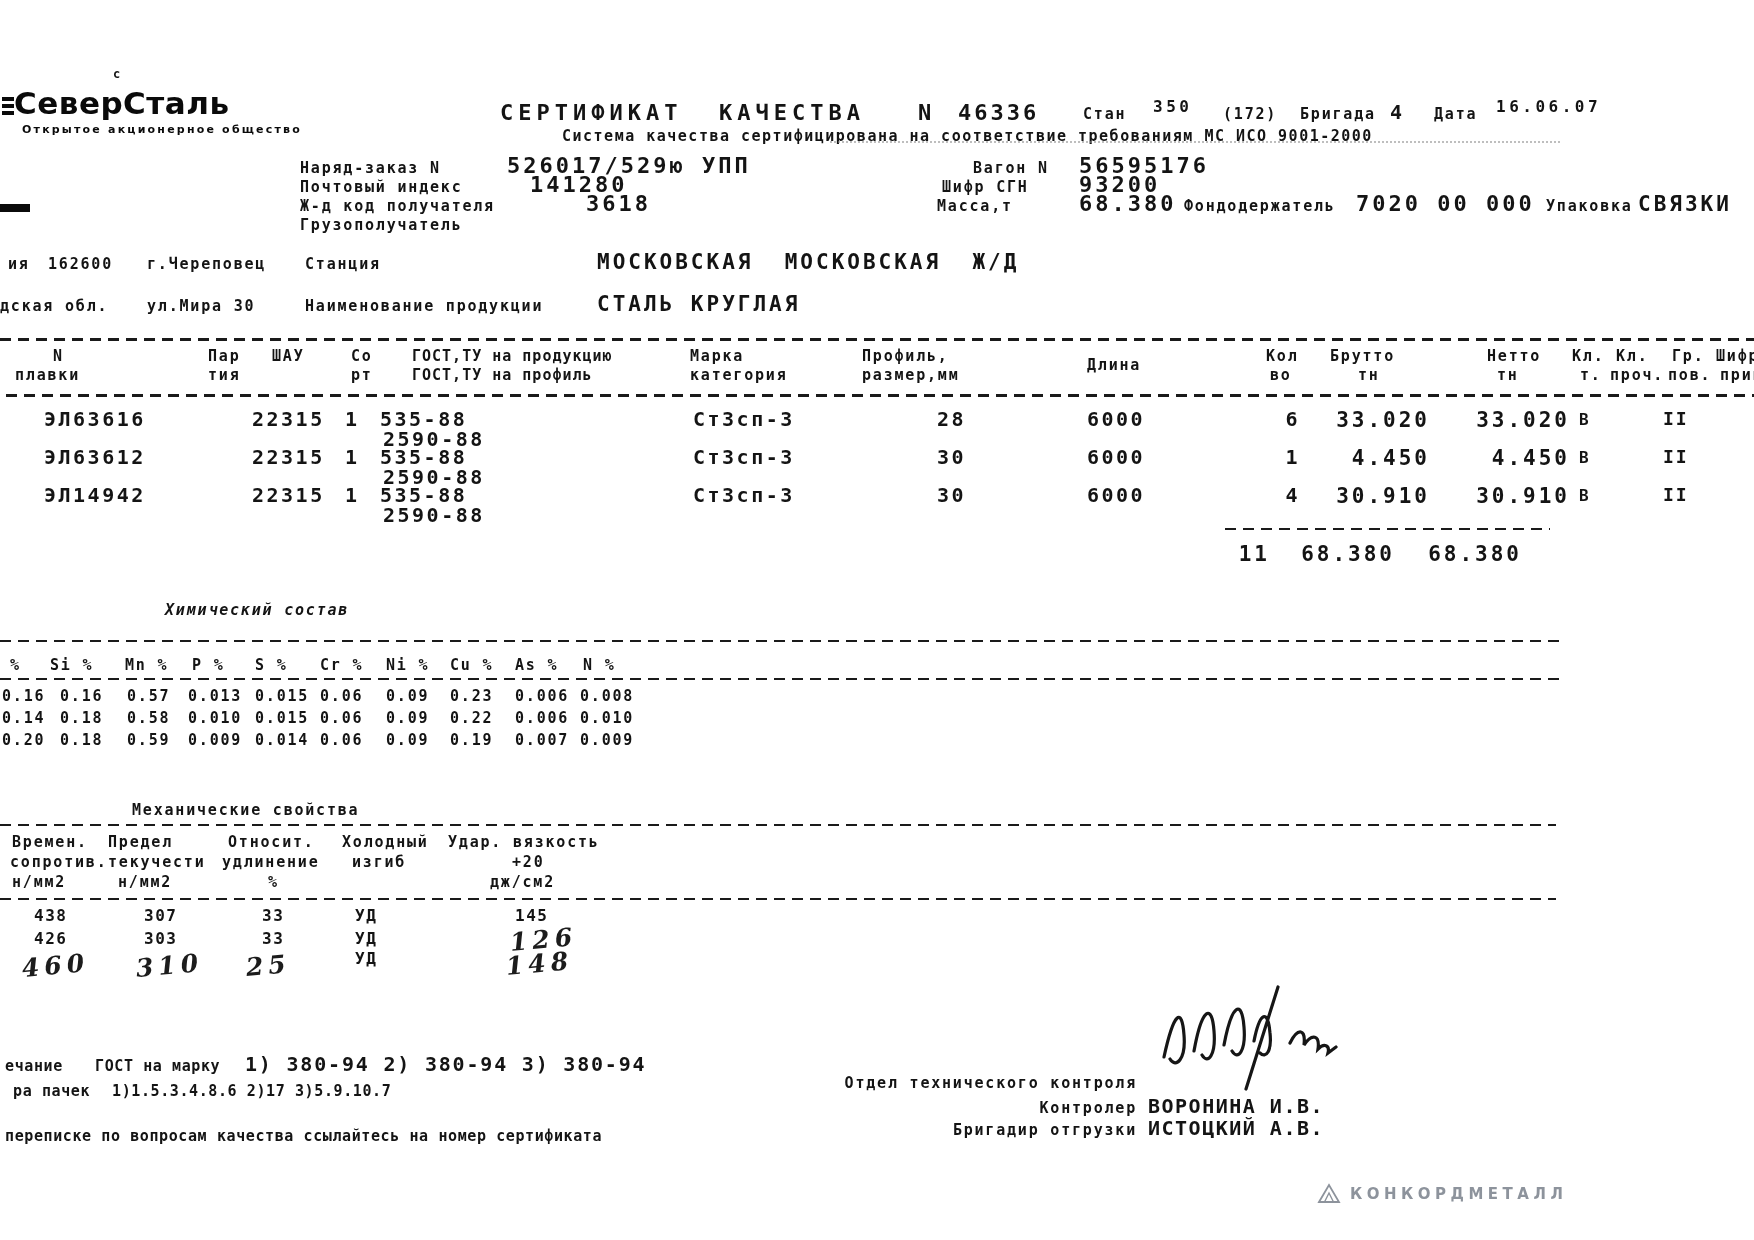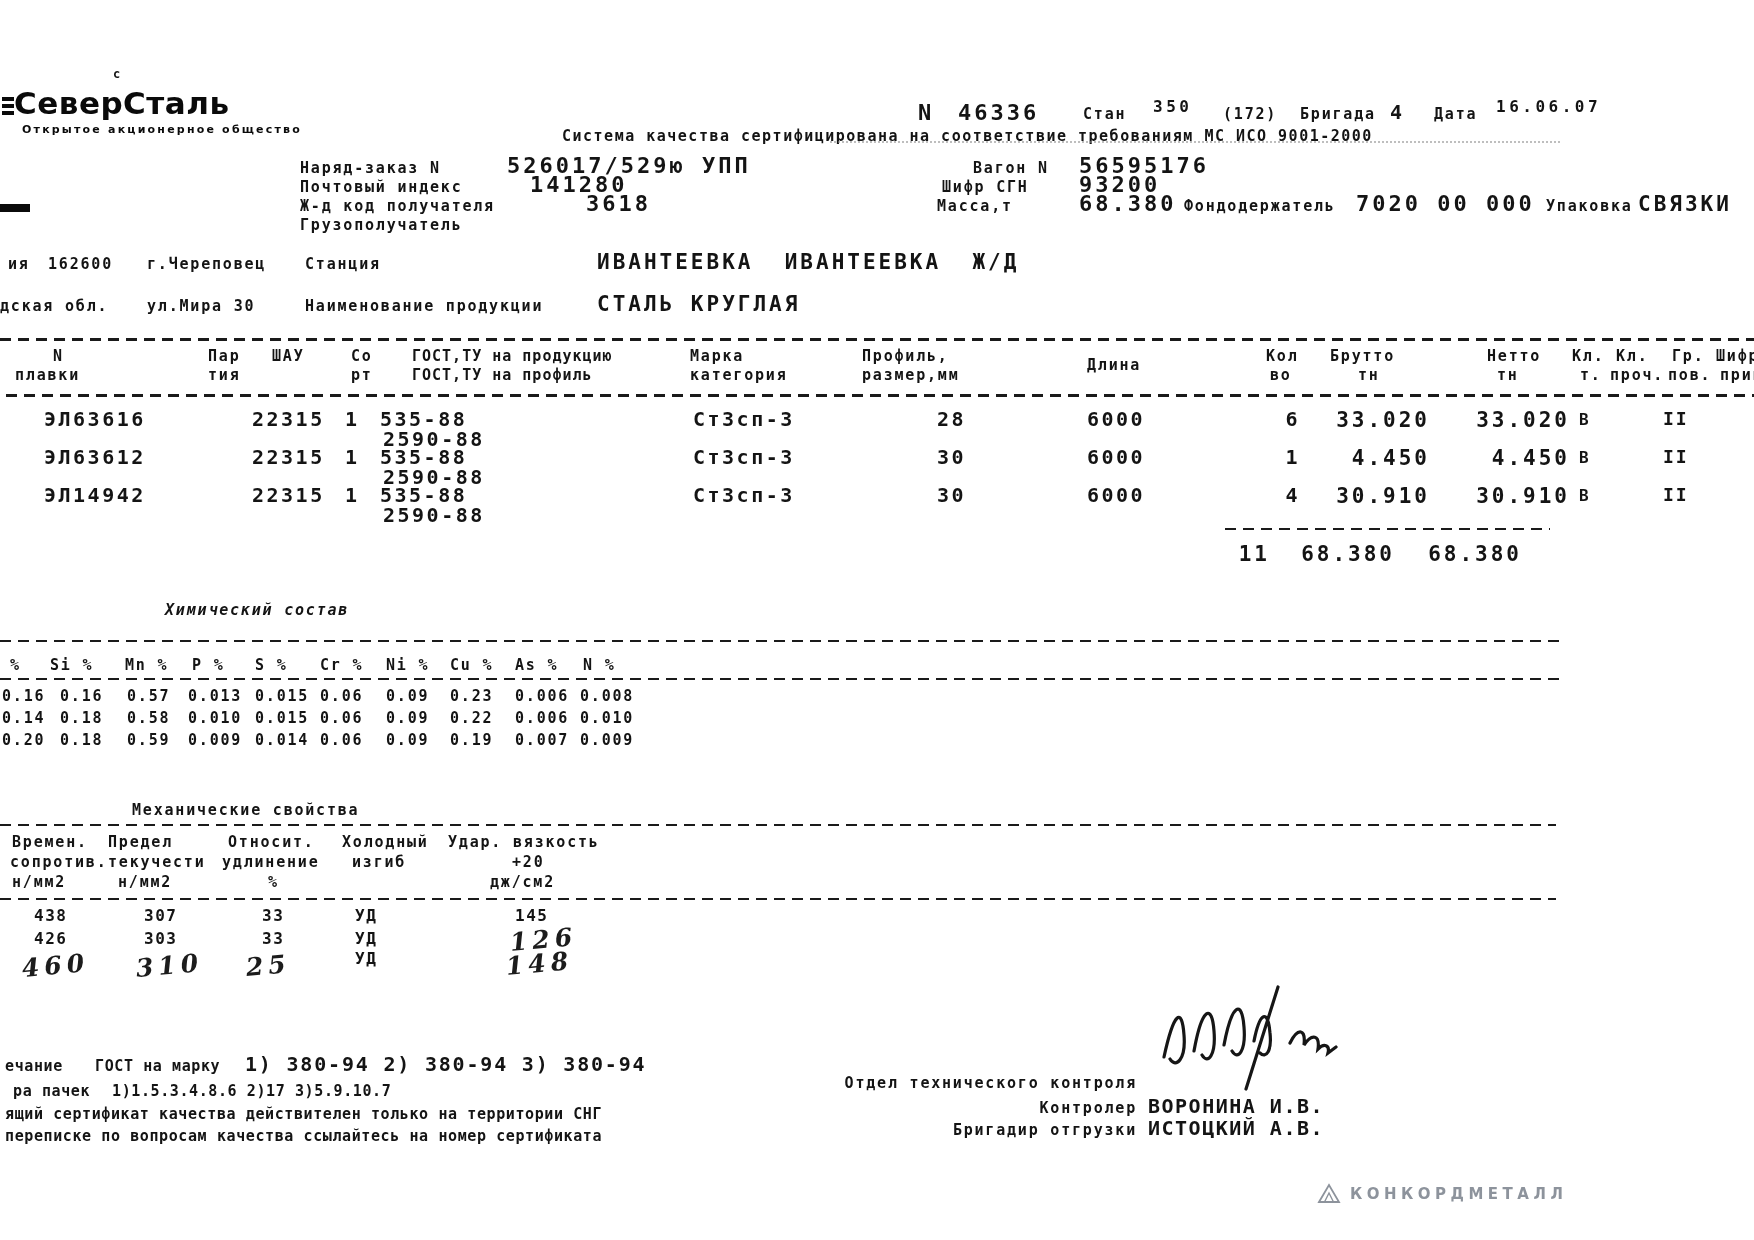--- a/index.html
+++ b/index.html
@@ -33,20 +33,21 @@
 
   <div class="logo-mark">
       <i></i>
       <i></i>
       <i></i>
     </div>
   <div class="t" style="left:113px;top:68px;font-size:12px;">c</div>
   <div class="logo-name" style="left:14px;top:88px;">СеверСталь</div>
   <div class="logo-sub" style="left:22px;top:124px;">Открытое акционерное общество</div>
 
+  <div class="t b22" style="left:500px;top:100px;letter-spacing:5px;">СЕРТИФИКАТ  КАЧЕСТВА</div>
   <div class="t b22" style="left:918px;top:100px;">N</div>
   <div class="t b22" style="left:958px;top:100px;">46336</div>
   <div class="t" style="left:1083px;top:106px;">Стан</div>
   <div class="t b24" style="left:1153px;top:98px;">350</div>
   <div class="t" style="left:1223px;top:106px;">(172)</div>
   <div class="t" style="left:1300px;top:106px;">Бригада</div>
   <div class="t b20" style="left:1390px;top:101px;">4</div>
   <div class="t" style="left:1434px;top:106px;">Дата</div>
   <div class="t b24" style="left:1496px;top:98px;">16.06.07</div>
   <div class="t" style="left:562px;top:128px;letter-spacing:1.5px;">Система качества сертифицирована на соответствие требованиям МС ИСО 9001-2000</div>
@@ -71,21 +72,21 @@
   <div class="t b22" style="left:1356px;top:191px;">7020 00 000</div>
   <div class="t" style="left:1546px;top:198px;">Упаковка</div>
   <div class="t b21" style="left:1638px;top:192px;">СВЯЗКИ</div>
 
   <div class="bar" style="left:0;top:204px;width:30px;height:8px;"></div>
 
   <div class="t" style="left:8px;top:256px;">ия</div>
   <div class="t" style="left:48px;top:256px;">162600</div>
   <div class="t" style="left:147px;top:256px;">г.Череповец</div>
   <div class="t" style="left:305px;top:256px;">Станция</div>
-  <div class="t b21" style="left:597px;top:250px;">ИВАНТЕЕВКА  ИВАНТЕЕВКА  Ж/Д</div>
+  <div class="t b21" style="left:597px;top:250px;">МОСКОВСКАЯ  МОСКОВСКАЯ  Ж/Д</div>
   <div class="t" style="left:0;top:298px;">дская обл.</div>
   <div class="t" style="left:147px;top:298px;">ул.Мира 30</div>
   <div class="t" style="left:305px;top:298px;">Наименование продукции</div>
   <div class="t b21" style="left:597px;top:292px;">СТАЛЬ КРУГЛАЯ</div>
 
   <div class="dash" style="left:0;top:338px;width:1754px;"></div>
 
   <div class="t" style="left:53px;top:348px;">N</div>
   <div class="t" style="left:15px;top:367px;">плавки</div>
   <div class="t" style="left:208px;top:348px;">Пар</div>
@@ -247,21 +248,20 @@
   <div class="t hand" style="left:136px;top:952px;">310</div>
   <div class="t hand" style="left:246px;top:952px;">25</div>
   <div class="t b16" style="left:355px;top:950px;">УД</div>
   <div class="t hand" style="left:506px;top:950px;">148</div>
 
   <div class="t ls0" style="left:5px;top:1058px;">ечание</div>
   <div class="t ls0" style="left:95px;top:1058px;">ГОСТ на марку</div>
   <div class="t b20" style="left:245px;top:1053px;letter-spacing:1.8px;">1) 380-94 2) 380-94 3) 380-94</div>
   <div class="t ls0" style="left:13px;top:1083px;">ра пачек</div>
   <div class="t ls0" style="left:112px;top:1083px;">1)1.5.3.4.8.6 2)17 3)5.9.10.7</div>
-  <div class="t ls0" style="left:5px;top:1106px;">ящий сертификат качества действителен только на территории СНГ</div>
   <div class="t ls0" style="left:5px;top:1128px;">переписке по вопросам качества ссылайтесь на номер сертификата</div>
 
   <svg width="210" height="110" viewBox="0 0 210 110" style="left:1150px;top:985px;">
     <path d="M14 72 C24 26 32 22 34 50 C36 74 26 84 20 74 M44 66 C52 22 62 18 64 46 C66 70 58 80 52 70 M74 60 C82 18 92 14 94 42 C96 66 88 76 82 66 M104 56 C110 26 118 24 120 48 C122 66 116 74 110 68 M96 104 L128 2 M140 58 C148 42 156 44 154 60 C162 48 170 50 168 64 C174 58 180 60 178 68 L186 62" stroke="#161616" stroke-width="3.2" fill="none" stroke-linecap="round"></path>
   </svg>
   <div class="t right" style="left:780px;top:1075px;width:357px;">Отдел технического контроля</div>
   <div class="t right" style="left:780px;top:1100px;width:357px;">Контролер</div>
   <div class="t b20" style="left:1148px;top:1095px;letter-spacing:1.5px;">ВОРОНИНА И.В.</div>
   <div class="t right" style="left:780px;top:1122px;width:357px;">Бригадир отгрузки</div>
   <div class="t b20" style="left:1148px;top:1117px;letter-spacing:1.5px;">ИСТОЦКИЙ А.В.</div>

